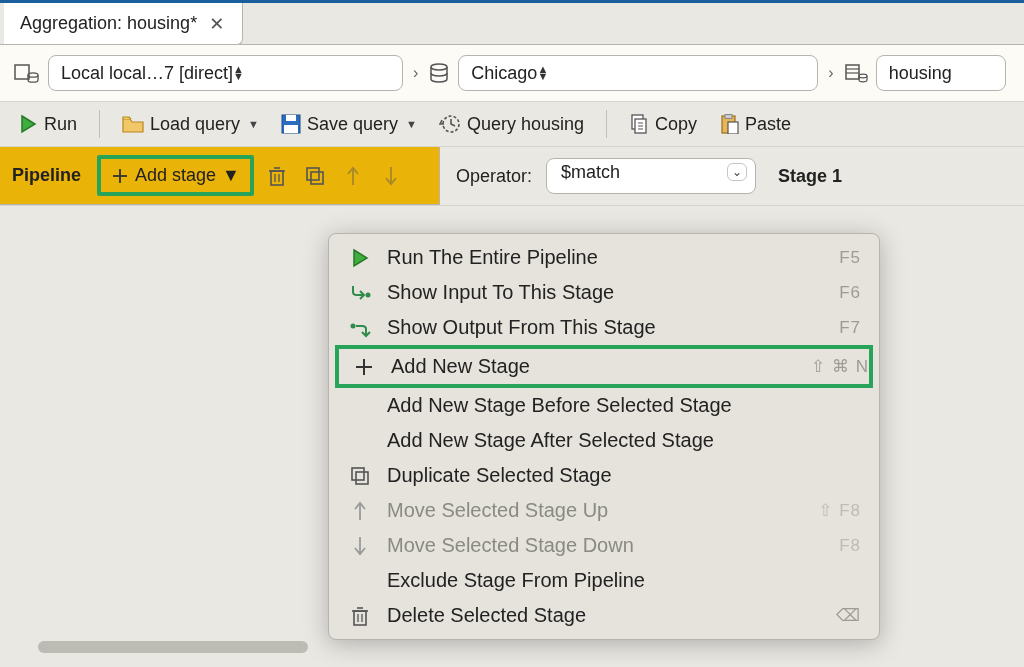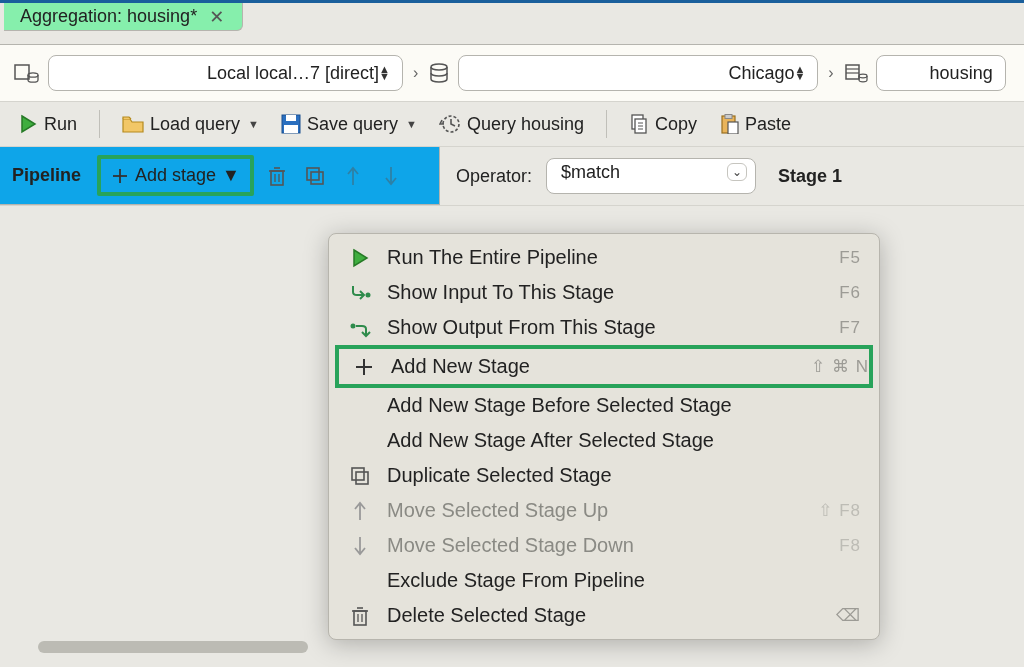--- a/index.html
+++ b/index.html
@@ -12,37 +12,37 @@
   height: 667px;
   overflow: hidden;
 }
 .window { border-top: 3px solid #1a5f9c; width: 100%; height: 100%; }
 
 
 .tabbar { display: flex; background: #e9e8e3; border-bottom: 1px solid #b5b4ae; height: 42px; }
 .tab {
   display: flex; align-items: center; gap: 10px;
   padding: 0 16px;
-  background: #86efac;
+  background: #ffffff;
   border: 1px solid #b5b4ae; border-top: none; border-left: none;
   border-bottom-right-radius: 6px;
   margin-left: 4px;
-  height: 28px;
+  height: 42px;
 }
 .tab-close { font-size: 18px; color: #555; cursor: pointer; padding: 0 2px; }
 
 
 .breadcrumb {
   display: flex; align-items: center; gap: 8px;
   padding: 10px 14px;
   background: #fcfbf6;
   border-bottom: 1px solid #d5d4ce;
 }
 .bc-combo {
-  display: flex; align-items: center; justify-content: flex-end;
+  display: flex; align-items: center; justify-content: flex-start;
   background: #fff; border: 1px solid #b5b4ae; border-radius: 8px;
   padding: 6px 12px; height: 36px;
 }
 .bc-combo.conn { width: 355px; }
 .bc-combo.db { width: 360px; }
 .bc-combo.coll { width: 130px; }
 .bc-sep { color: #666; font-size: 16px; padding: 0 2px; }
 .updown { display: flex; flex-direction: column; line-height: 7px; font-size: 11px; color: #333; }
 
 
@@ -61,21 +61,21 @@
 
 
 .leftpanel {
   width: 440px; border-right: 1.5px solid #b5b4ae;
   display: flex; flex-direction: column;
 }
 .leftheader {
   display: flex; align-items: center; gap: 8px;
   padding: 8px 12px;
   border-bottom: 1.5px solid #b5b4ae;
-  background: #0ea5e9;
+  background: #eab308;
 }
 .pipeline-title { font-weight: 700; margin-right: 8px; }
 .addstage-btn {
   display: flex; align-items: center; gap: 6px;
   padding: 6px 10px; cursor: pointer;
 }
 .highlight-box {
   border: 4px solid #28a35a; border-radius: 2px;
 }
 .icon-btn { display: flex; align-items: center; justify-content: center; width: 30px; height: 28px; cursor: pointer; }

